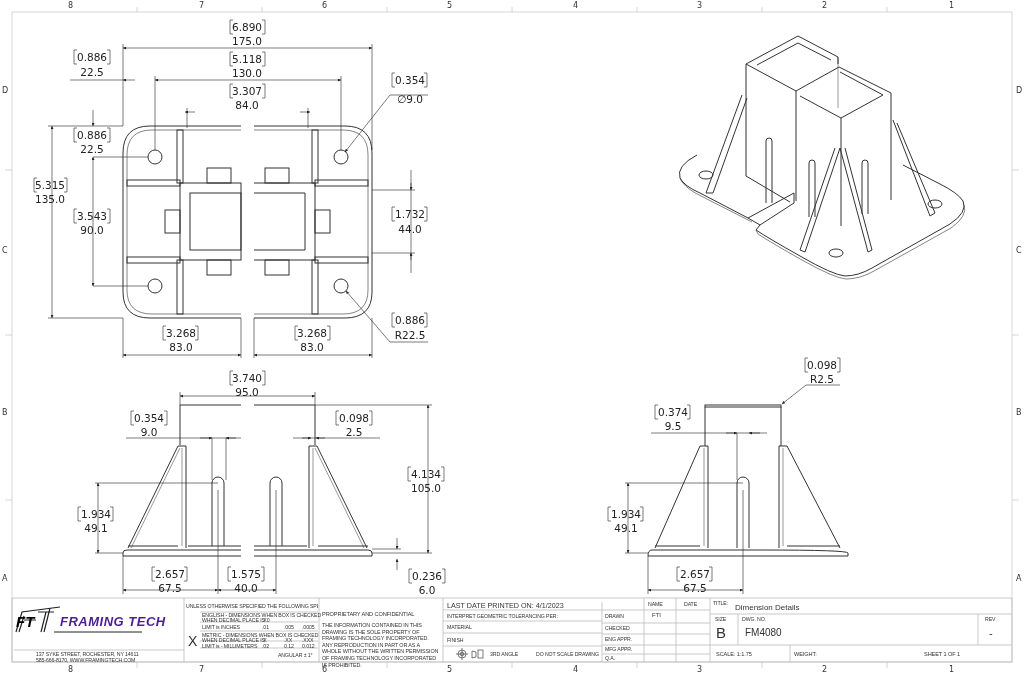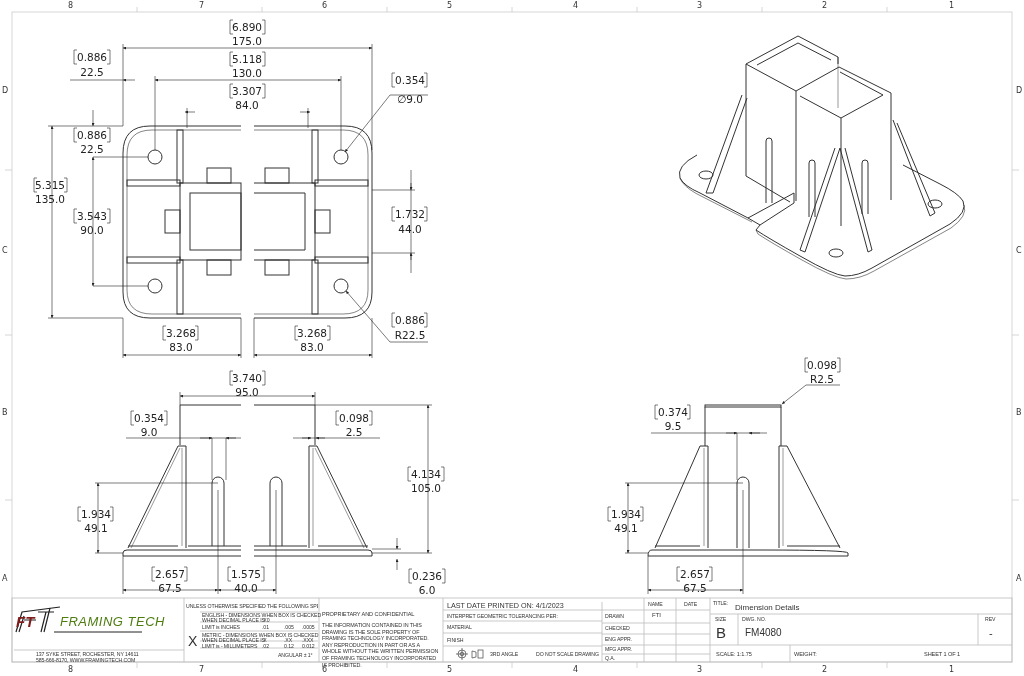--- a/index.html
+++ b/index.html
@@ -380,22 +380,22 @@
       <circle cx="462" cy="654" r="4"></circle>
         <circle cx="462" cy="654" r="1.8"></circle>
       <line x1="456" y1="654" x2="468" y2="654"></line>
         <line x1="462" y1="648" x2="462" y2="660"></line>
       <path d="M472,651 L476,652 L476,657 L472,658 z"></path>
       <rect x="478" y="650" width="5" height="8"></rect>
     </g>
   </svg>
 
   <div class="tb" style="left:0;top:0;width:1024px;height:676px">
-    <div style="left:60px;top:614px;font-size:13px;font-style:italic;font-weight:normal;letter-spacing:0.5px;color:#4d7c0f;">FRAMING TECH</div>
-    <div style="left:16px;top:613px;font-size:15px;font-style:italic;font-weight:bold;color:#7f1d1d;">FT</div>
+    <div style="left:60px;top:614px;font-size:13px;font-style:italic;font-weight:bold;letter-spacing:0.5px;color:#4c1d95;">FRAMING TECH</div>
+    <div style="left:16px;top:613px;font-size:15px;font-style:italic;font-weight:bold;color:#000000;">FT</div>
     <div class="small" style="left:36px;top:652px;">137 SYKE STREET, ROCHESTER, NY 14611</div>
     <div class="small" style="left:36px;top:658px;">585-666-8170, WWW.FRAMINGTECH.COM</div>
 
     <div class="small" style="left:186px;top:604px;width:132px;white-space:nowrap;overflow:hidden">UNLESS OTHERWISE SPECIFIED THE FOLLOWING SPECIFICATIONS APPLY:</div>
     <div class="small" style="left:202px;top:613px;">ENGLISH - DIMENSIONS WHEN BOX IS CHECKED</div>
     <div class="small" style="left:202px;top:618px;">WHEN DECIMAL PLACE IS</div>
     <div class="small" style="left:262px;top:618px;">.X0</div>
     <div class="small" style="left:202px;top:625px;">LIMIT is INCHES</div>
     <div class="small" style="left:262px;top:625px;">.01</div>
     <div class="small" style="left:284px;top:625px;">.005</div>

